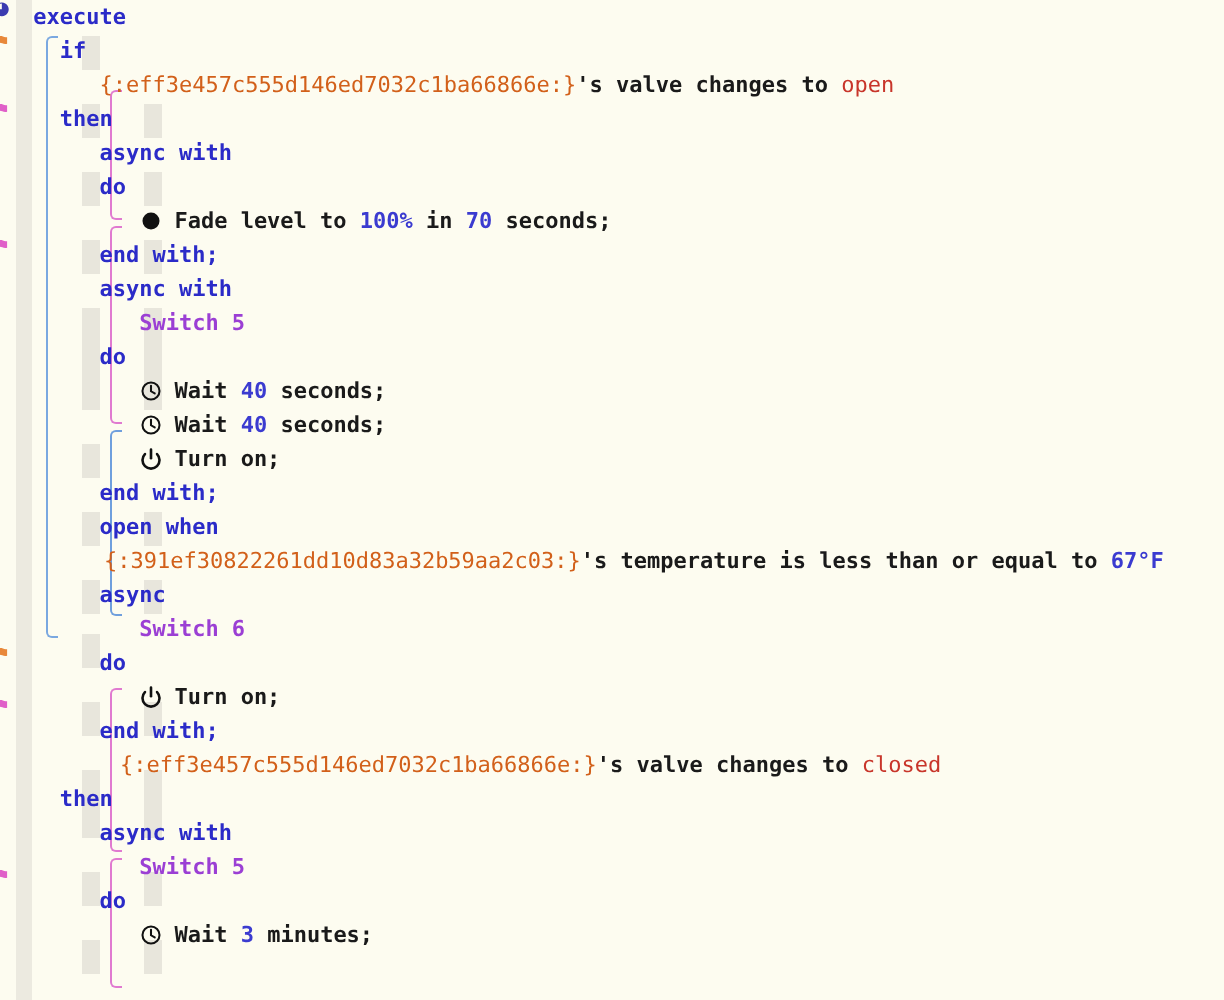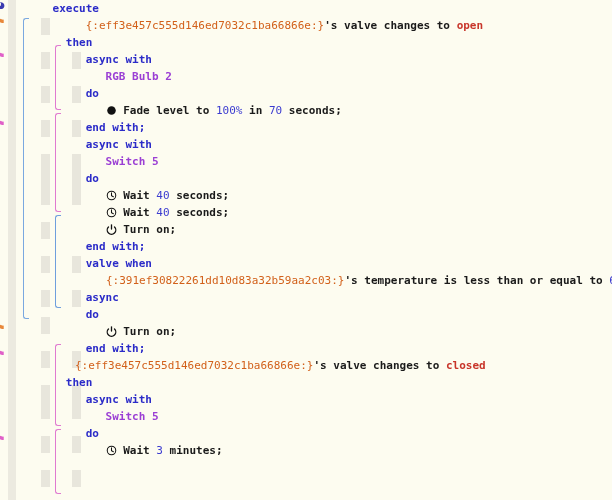--- a/index.html
+++ b/index.html
@@ -70,31 +70,30 @@
     position: relative;
     height: 17px;
     line-height: 17px;
     white-space: pre;
     padding-left: 0;
   }
   .ltext {
     position: absolute;
     top: 0;
     white-space: pre;
-    margin-left: 36px;
   }
 
   
   .kw      { color: #2b2bc8; font-weight: bold; }
   .dev     { color: #9b3fd4; font-weight: bold; }
   .uid     { color: #d2601a; }
   .attr    { color: #1a1a1a; font-weight: bold; }
   .plain   { color: #1a1a1a; font-weight: bold; }
-  .val     { color: #c8352a; font-weight: bold; }
-  .num     { color: #3b3bd0; font-weight: normal; }
+  .val     { color: #c8352a; font-weight: normal; }
+  .num     { color: #3b3bd0; font-weight: bold; }
   .punct   { color: #1a1a1a; font-weight: bold; }
 
   
   .bracket {
     position: absolute;
     z-index: 2;
     border-style: solid;
     border-width: 1px 0 1px 1px;
     border-radius: 3px 0 0 3px;
     border-color: transparent;
@@ -161,24 +160,24 @@
       <div class="bracket br-blue" style="left: 23px; top: 18px; width: 5px; height: 299px;"></div>
       <div class="bracket br-pink" style="left: 55px; top: 45px; width: 5px; height: 63px;"></div>
       <div class="bracket br-pink" style="left: 55px; top: 113px; width: 5px; height: 97px;"></div>
       <div class="bracket br-blue2" style="left: 55px; top: 215px; width: 5px; height: 91px;"></div>
       <div class="bracket br-pink" style="left: 55px; top: 344px; width: 5px; height: 80px;"></div>
       <div class="bracket br-pink" style="left: 55px; top: 429px; width: 5px; height: 63px;"></div>
     </div>
 
   <div class="lines" id="lines">
       <div class="line"><span class="ltext" style="left: 16.62px;"><span class="kw">execute</span></span></div>
+      <div class="line"><span class="ltext" style="left: 29.86px;"><span class="kw">if</span></span></div>
       <div class="line"><span class="ltext" style="left: 49.72px;"><span class="uid">{:eff3e457c555d146ed7032c1ba66866e:}</span><span class="punct">'s </span><span class="attr">valve</span><span class="plain"> changes to </span><span class="val">open</span></span></div>
       <div class="line"><span class="ltext" style="left: 29.86px;"><span class="kw">then</span></span></div>
       <div class="line"><span class="ltext" style="left: 49.72px;"><span class="kw">async with</span></span></div>
-      <div class="line"><span class="ltext" style="left: 69.58px;"><span class="dev">RGB Bulb 2</span></span></div>
       <div class="line"><span class="ltext" style="left: 49.72px;"><span class="kw">do</span></span></div>
       <div class="line"><span class="ltext" style="left: 69.58px;"><span class="ic"><svg width="11" height="11" viewBox="0 0 16 16">
               <circle cx="8" cy="8" r="6.2" fill="#111"></circle>
               <path d="M8 1.8 A6.2 6.2 0 0 1 8 14.2 A4.0 4.0 0 0 0 8 1.8 Z" fill="#fdfcf0"></path>
             </svg></span><span> </span><span class="plain">Fade level to </span><span class="num">100%</span><span class="plain"> in </span><span class="num">70</span><span class="plain"> seconds;</span></span></div>
       <div class="line"><span class="ltext" style="left: 49.72px;"><span class="kw">end with;</span></span></div>
       <div class="line"><span class="ltext" style="left: 49.72px;"><span class="kw">async with</span></span></div>
       <div class="line"><span class="ltext" style="left: 69.58px;"><span class="dev">Switch 5</span></span></div>
       <div class="line"><span class="ltext" style="left: 49.72px;"><span class="kw">do</span></span></div>
       <div class="line"><span class="ltext" style="left: 69.58px;"><span class="ic"><svg width="11" height="11" viewBox="0 0 16 16">
@@ -187,30 +186,31 @@
             </svg></span><span> </span><span class="plain">Wait </span><span class="num">40</span><span class="plain"> seconds;</span></span></div>
       <div class="line"><span class="ltext" style="left: 69.58px;"><span class="ic"><svg width="11" height="11" viewBox="0 0 16 16">
               <circle cx="8" cy="8" r="6.2" fill="none" stroke="#111" stroke-width="1.5"></circle>
               <path d="M8 4.2 V8.2 L10.7 9.8" fill="none" stroke="#111" stroke-width="1.5" stroke-linecap="round"></path>
             </svg></span><span> </span><span class="plain">Wait </span><span class="num">40</span><span class="plain"> seconds;</span></span></div>
       <div class="line"><span class="ltext" style="left: 69.58px;"><span class="ic"><svg width="11" height="11" viewBox="0 0 16 16">
               <path d="M3.6 4.4 A6.2 6.2 0 1 0 12.4 4.4" fill="none" stroke="#111" stroke-width="1.9" stroke-linecap="round"></path>
               <path d="M8 1.2 V7.4" fill="none" stroke="#111" stroke-width="1.9" stroke-linecap="round"></path>
             </svg></span><span> </span><span class="plain">Turn on;</span></span></div>
       <div class="line"><span class="ltext" style="left: 49.72px;"><span class="kw">end with;</span></span></div>
-      <div class="line"><span class="ltext" style="left: 49.72px;"><span class="kw">valve when</span></span></div>
-      <div class="line"><span class="ltext" style="left: 70px;"><span class="uid">{:391ef30822261dd10d83a32b59aa2c03:}</span><span class="punct">'s </span><span class="attr">temperature</span><span class="plain"> is less than or equal to </span><span class="num">67°F</span></span></div>
+      <div class="line"><span class="ltext" style="left: 49.72px;"><span class="kw">open when</span></span></div>
+      <div class="line"><span class="ltext" style="left: 52px;"><span class="uid">{:391ef30822261dd10d83a32b59aa2c03:}</span><span class="punct">'s </span><span class="attr">temperature</span><span class="plain"> is less than or equal to </span><span class="num">67°F</span></span></div>
       <div class="line"><span class="ltext" style="left: 49.72px;"><span class="kw">async</span></span></div>
+      <div class="line"><span class="ltext" style="left: 69.58px;"><span class="dev">Switch 6</span></span></div>
       <div class="line"><span class="ltext" style="left: 49.72px;"><span class="kw">do</span></span></div>
       <div class="line"><span class="ltext" style="left: 69.58px;"><span class="ic"><svg width="11" height="11" viewBox="0 0 16 16">
               <path d="M3.6 4.4 A6.2 6.2 0 1 0 12.4 4.4" fill="none" stroke="#111" stroke-width="1.9" stroke-linecap="round"></path>
               <path d="M8 1.2 V7.4" fill="none" stroke="#111" stroke-width="1.9" stroke-linecap="round"></path>
             </svg></span><span> </span><span class="plain">Turn on;</span></span></div>
       <div class="line"><span class="ltext" style="left: 49.72px;"><span class="kw">end with;</span></span></div>
-      <div class="line"><span class="ltext" style="left: 39px;"><span class="uid">{:eff3e457c555d146ed7032c1ba66866e:}</span><span class="punct">'s </span><span class="attr">valve</span><span class="plain"> changes to </span><span class="val">closed</span></span></div>
+      <div class="line"><span class="ltext" style="left: 60px;"><span class="uid">{:eff3e457c555d146ed7032c1ba66866e:}</span><span class="punct">'s </span><span class="attr">valve</span><span class="plain"> changes to </span><span class="val">closed</span></span></div>
       <div class="line"><span class="ltext" style="left: 29.86px;"><span class="kw">then</span></span></div>
       <div class="line"><span class="ltext" style="left: 49.72px;"><span class="kw">async with</span></span></div>
       <div class="line"><span class="ltext" style="left: 69.58px;"><span class="dev">Switch 5</span></span></div>
       <div class="line"><span class="ltext" style="left: 49.72px;"><span class="kw">do</span></span></div>
       <div class="line"><span class="ltext" style="left: 69.58px;"><span class="ic"><svg width="11" height="11" viewBox="0 0 16 16">
               <circle cx="8" cy="8" r="6.2" fill="none" stroke="#111" stroke-width="1.5"></circle>
               <path d="M8 4.2 V8.2 L10.7 9.8" fill="none" stroke="#111" stroke-width="1.5" stroke-linecap="round"></path>
             </svg></span><span> </span><span class="plain">Wait </span><span class="num">3</span><span class="plain"> minutes;</span></span></div>
     </div>
 

